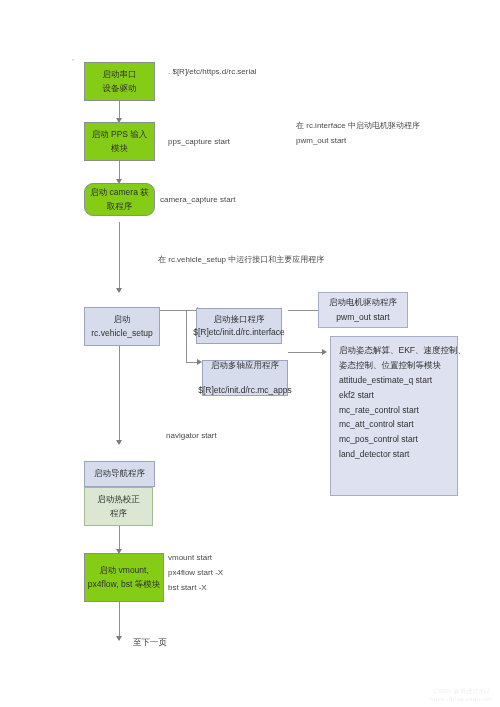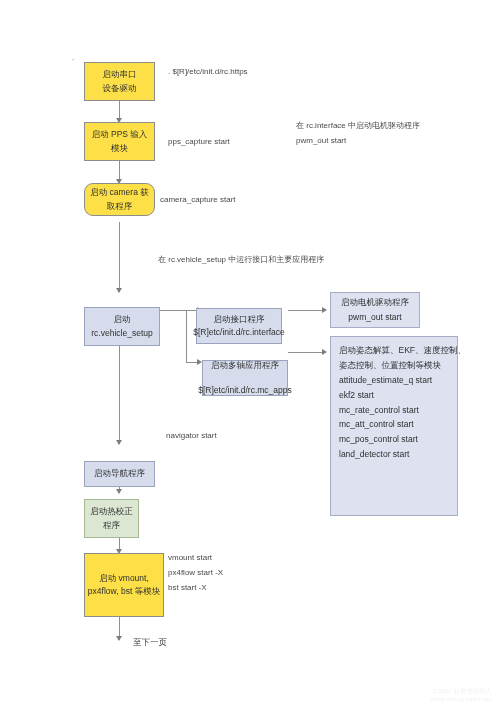--- a/index.html
+++ b/index.html
@@ -25,21 +25,21 @@
     display: flex;
     flex-direction: column;
     align-items: center;
     justify-content: center;
     text-align: center;
     font-size: 8.5px;
     line-height: 1.55;
     color: #2f2f2f;
     padding: 2px 3px;
   }
-  .node.white  { background: #fde047; border-color: #8d8d8d; }
+  .node.white  { background: #84cc16; border-color: #8d8d8d; }
   .node.blue   { background: #d6dcec; border-color: #9aa4bf; margin-top: 16px; }
   .node.green  { background: #dbe7d2; border-color: #a4b894; }
   .node .ln { display: block; white-space: nowrap; }
 
   .panel {
     position: absolute;
     box-sizing: border-box;
     background: #dde1f0;
     border: 1px solid #a7adc6;
     font-size: 8.5px;
@@ -170,48 +170,48 @@
 
   <div class="node blue" style="left:202px; top:344px; width:86px; height:36px;gap:12px;">
     <span class="ln">启动多轴应用程序</span>
     <span class="ln">$[R]etc/init.d/rc.mc_apps</span>
   </div>
 
   <div class="node blue" style="left:84px; top:445px; width:71px; height:26px;">
     <span class="ln">启动导航程序</span>
   </div>
 
-  <div class="node green" style="left:84px; top:487px; width:55px; height:39px;margin-top:12px;">
+  <div class="node green" style="left:84px; top:487px; width:69px; height:39px;">
     <span class="ln">启动热校正</span>
     <span class="ln">程序</span>
   </div>
 
-  <div class="node white" style="left:84px; top:553px; width:80px; height:64px;">
+  <div class="node white" style="left:84px; top:553px; width:80px; height:49px;">
     <span class="ln">启动 vmount,</span>
     <span class="ln">px4flow, bst 等模块</span>
   </div>
 
-  <div class="panel" style="left:330px; top:292px; width:90px; height:36px; display:flex; flex-direction:column; align-items:center; justify-content:center; padding:8px;">
+  <div class="panel" style="left:318px; top:292px; width:90px; height:36px; display:flex; flex-direction:column; align-items:center; justify-content:center; padding:8px;">
     <span class="hdr">启动电机驱动程序</span>
     <span class="itm">pwm_out start</span>
   </div>
 
-  <div class="panel" style="left:330px; top:336px; width:128px; height:180px;">
+  <div class="panel" style="left:330px; top:336px; width:128px; height:160px;">
     <span class="hdr">启动姿态解算、EKF、速度控制、</span>
     <span class="hdr">姿态控制、位置控制等模块</span>
     <span class="itm">attitude_estimate_q start</span>
     <span class="itm">ekf2 start</span>
     <span class="itm">mc_rate_control start</span>
     <span class="itm">mc_att_control start</span>
     <span class="itm">mc_pos_control start</span>
     <span class="itm">land_detector start</span>
   </div>
 
   <div class="note" style="left:168px; top:65px;">
-    <span class="ln">. $[R]/etc/init.d/rc.https</span>
+    <span class="ln">. $[R]/etc/https.d/rc.serial</span>
   </div>
 
   <div class="note" style="left:168px; top:135px;">
     <span class="ln">pps_capture start</span>
   </div>
 
   <div class="note" style="left:160px; top:193px;">
     <span class="ln">camera_capture start</span>
   </div>
 

